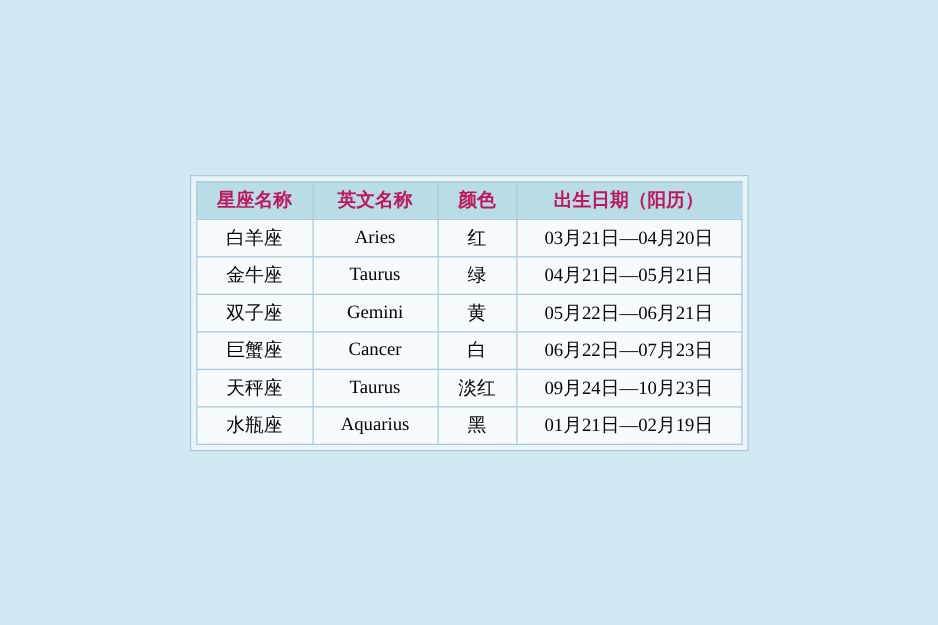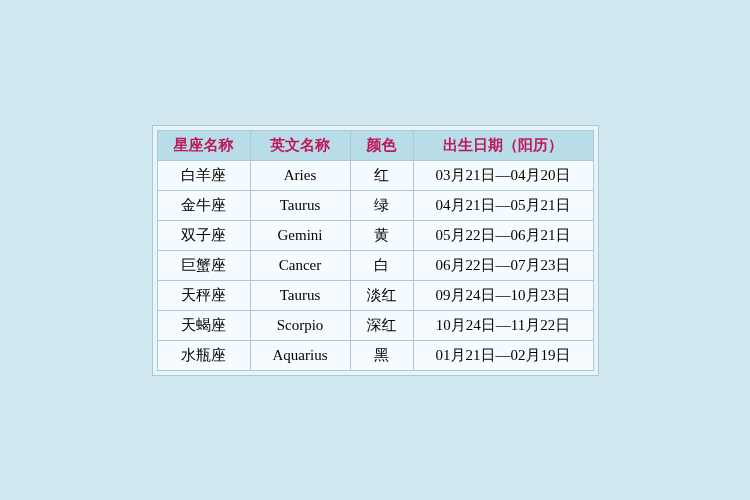--- a/index.html
+++ b/index.html
@@ -80,26 +80,20 @@
           <td>白</td>
           <td>06月22日—07月23日</td>
         </tr>
         <tr>
           <td>天秤座</td>
           <td>Taurus</td>
           <td>淡红</td>
           <td>09月24日—10月23日</td>
         </tr>
         <tr>
-          <td>天蝎座</td>
-          <td>Scorpio</td>
-          <td>深红</td>
-          <td>10月24日—11月22日</td>
-        </tr>
-        <tr>
           <td>水瓶座</td>
           <td>Aquarius</td>
           <td>黑</td>
           <td>01月21日—02月19日</td>
         </tr>
       </tbody>
   </table>
 </div>
 
 </body></html>

